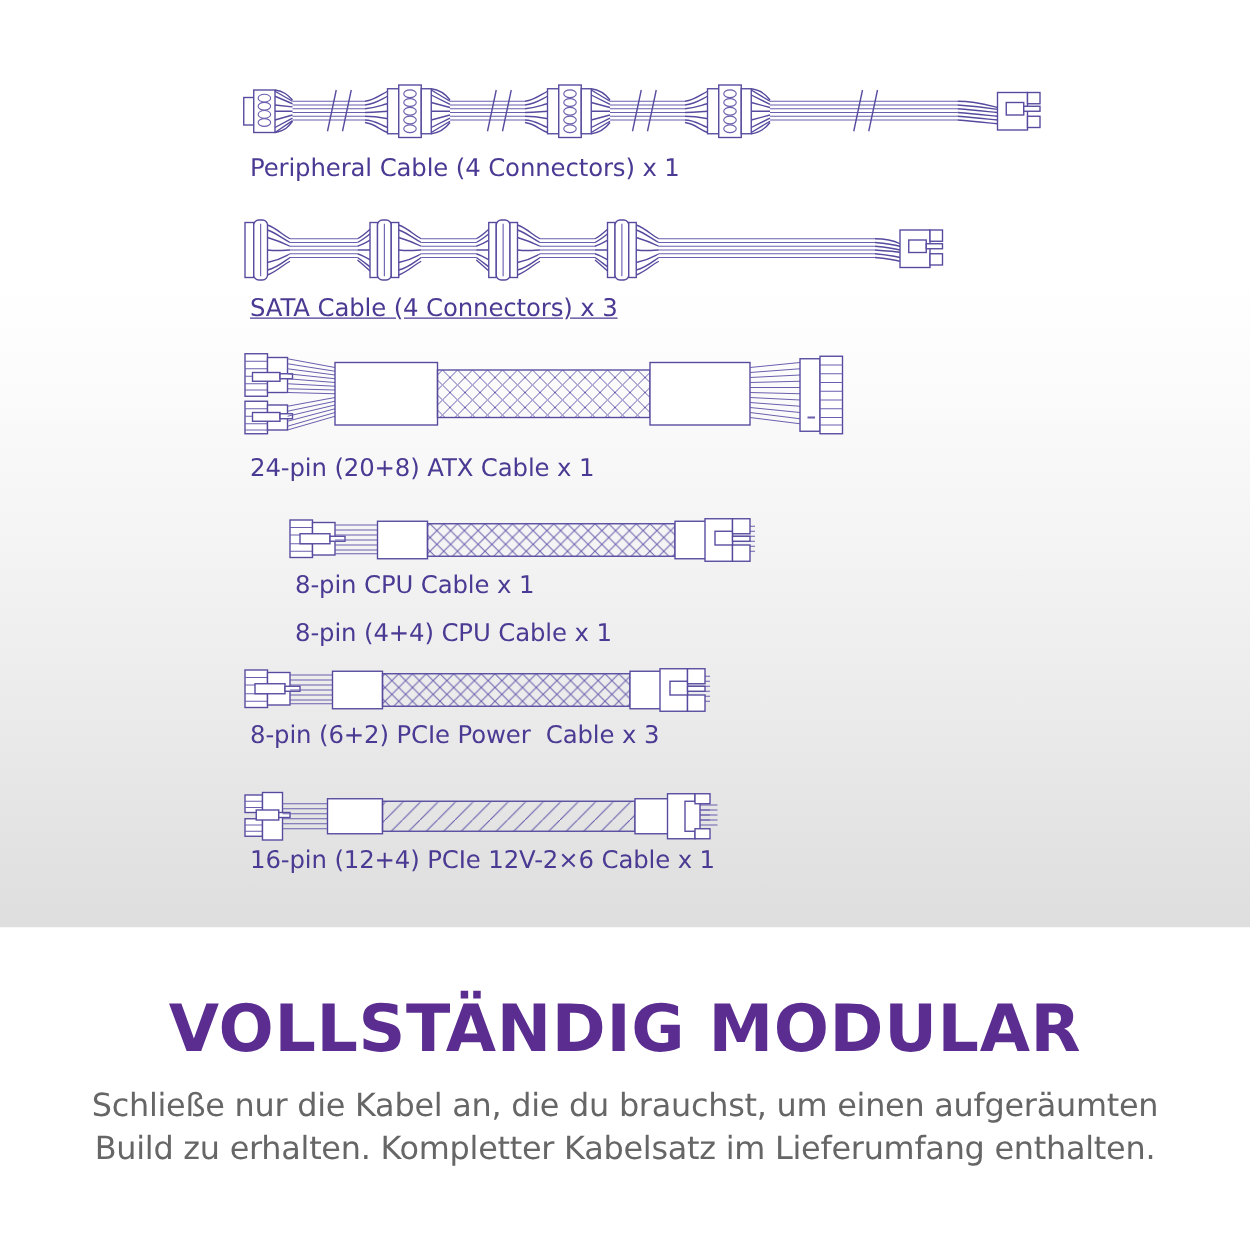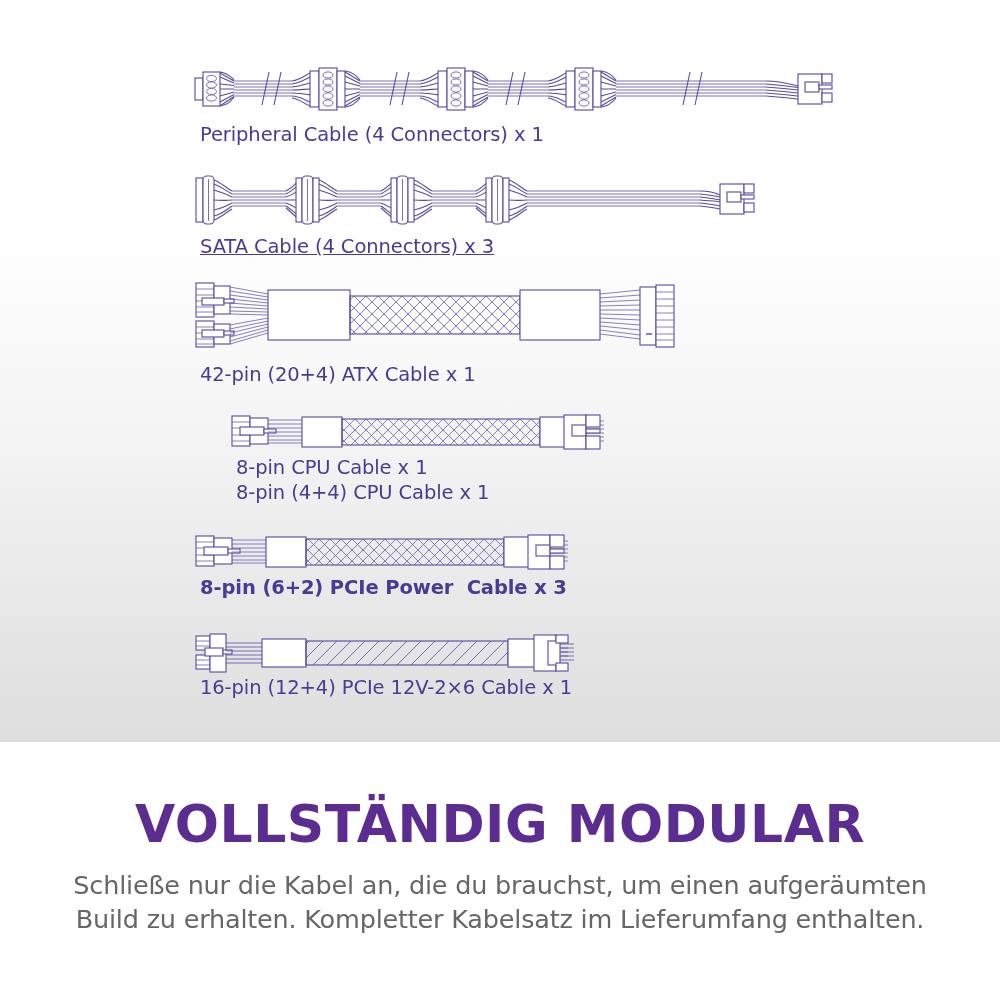--- a/index.html
+++ b/index.html
@@ -315,21 +315,21 @@
             <line x1="656" y1="28" x2="674" y2="28"></line>
             <line x1="656" y1="35" x2="674" y2="35"></line>
             <line x1="656" y1="42" x2="674" y2="42"></line>
             <line x1="656" y1="49" x2="674" y2="49"></line>
             <line x1="656" y1="56" x2="674" y2="56"></line>
             <line x1="656" y1="62" x2="674" y2="62"></line>
           </g>
           <line x1="646" y1="56" x2="652" y2="56" stroke="#6a5fae" stroke-width="1.6"></line>
         </g>
       </svg>
-      <div class="cable-label" style="left:200px;top:85px;">42-pin (20+4) ATX Cable x 1</div>
+      <div class="cable-label" style="left:200px;top:85px;">24-pin (20+8) ATX Cable x 1</div>
     </div>
 
     <div class="cable-row" style="top:408px;height:110px;margin-left:36px;">
       <svg class="cable-art" width="1000" height="50" viewBox="0 0 1000 50">
         <defs>
           <pattern id="braid2" width="11" height="11" patternUnits="userSpaceOnUse">
             <path d="M0 0 L11 11 M11 0 L0 11" stroke="#6a5fae" stroke-width="0.8" fill="none"></path>
           </pattern>
         </defs>
         <g fill="none" stroke="#564a9e" stroke-width="1.1">
@@ -371,24 +371,24 @@
           </g>
 
           <rect x="528" y="7" width="22" height="34" fill="#ffffff"></rect>
           <rect x="536" y="17" width="14" height="11" fill="#ffffff"></rect>
           <rect x="550" y="21" width="14" height="4" fill="#ffffff"></rect>
           <rect x="550" y="7" width="14" height="12" fill="#ffffff"></rect>
           <rect x="550" y="28" width="14" height="13" fill="#ffffff"></rect>
         </g>
       </svg>
       <div class="cable-label" style="left:200px;top:48px;">8-pin CPU Cable x 1</div>
-      <div class="cable-label" style="left:200px;top:73px;">8-pin (4+4) CPU Cable x 1</div>
-    </div>
-
-    <div class="cable-row" style="top:528px;height:95px;font-weight:bold;">
+      <div class="cable-label" style="left:200px;top:87px;">8-pin (4+4) CPU Cable x 1</div>
+    </div>
+
+    <div class="cable-row" style="top:528px;height:95px;">
       <svg class="cable-art" width="1000" height="50" viewBox="0 0 1000 50">
         <defs>
           <pattern id="braid3" width="11" height="11" patternUnits="userSpaceOnUse">
             <path d="M0 0 L11 11 M11 0 L0 11" stroke="#6a5fae" stroke-width="0.8" fill="none"></path>
           </pattern>
         </defs>
         <g fill="none" stroke="#564a9e" stroke-width="1.1">
           <rect x="196" y="8" width="18" height="30" fill="#ffffff"></rect>
           <g stroke="#6a5fae" stroke-width="0.8">
             <line x1="196" y1="14" x2="214" y2="14"></line>

